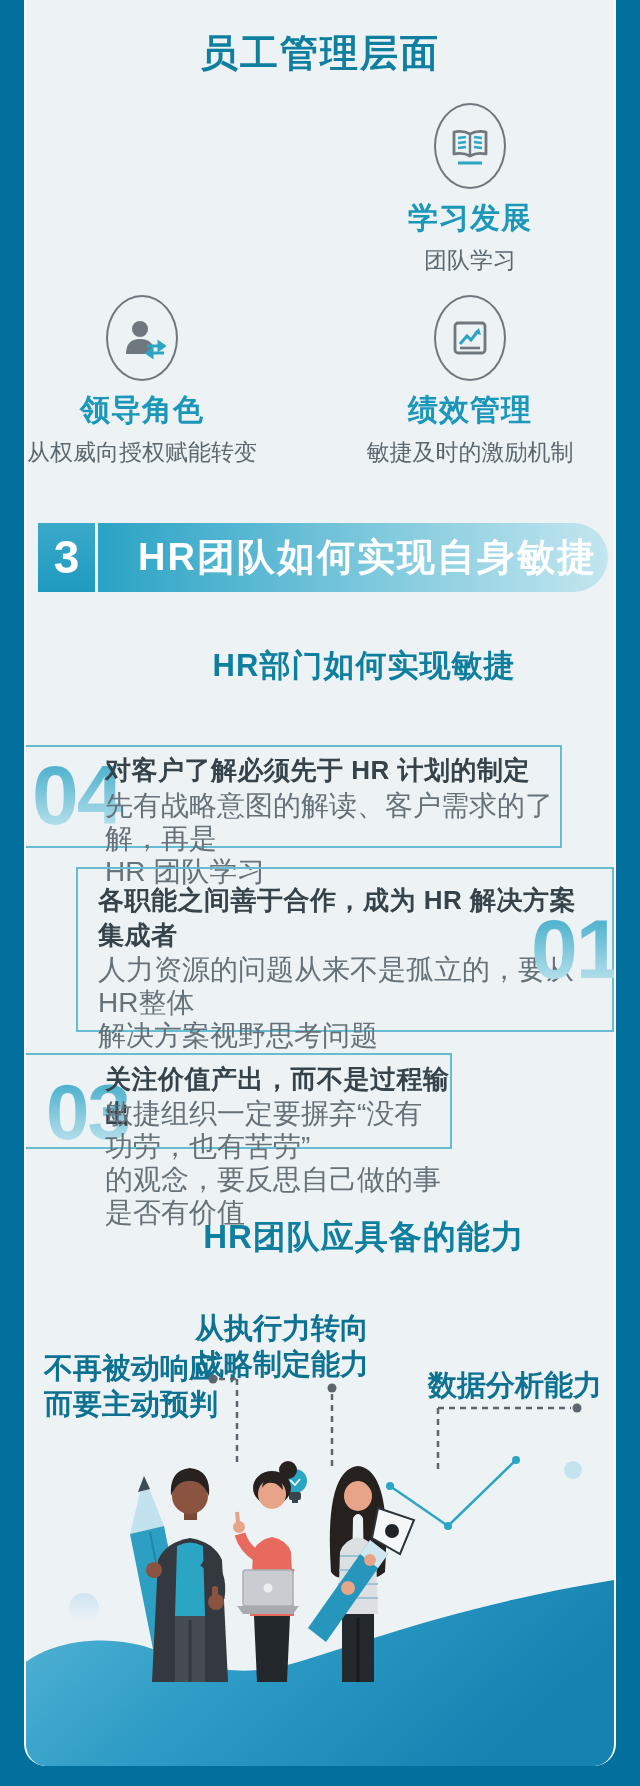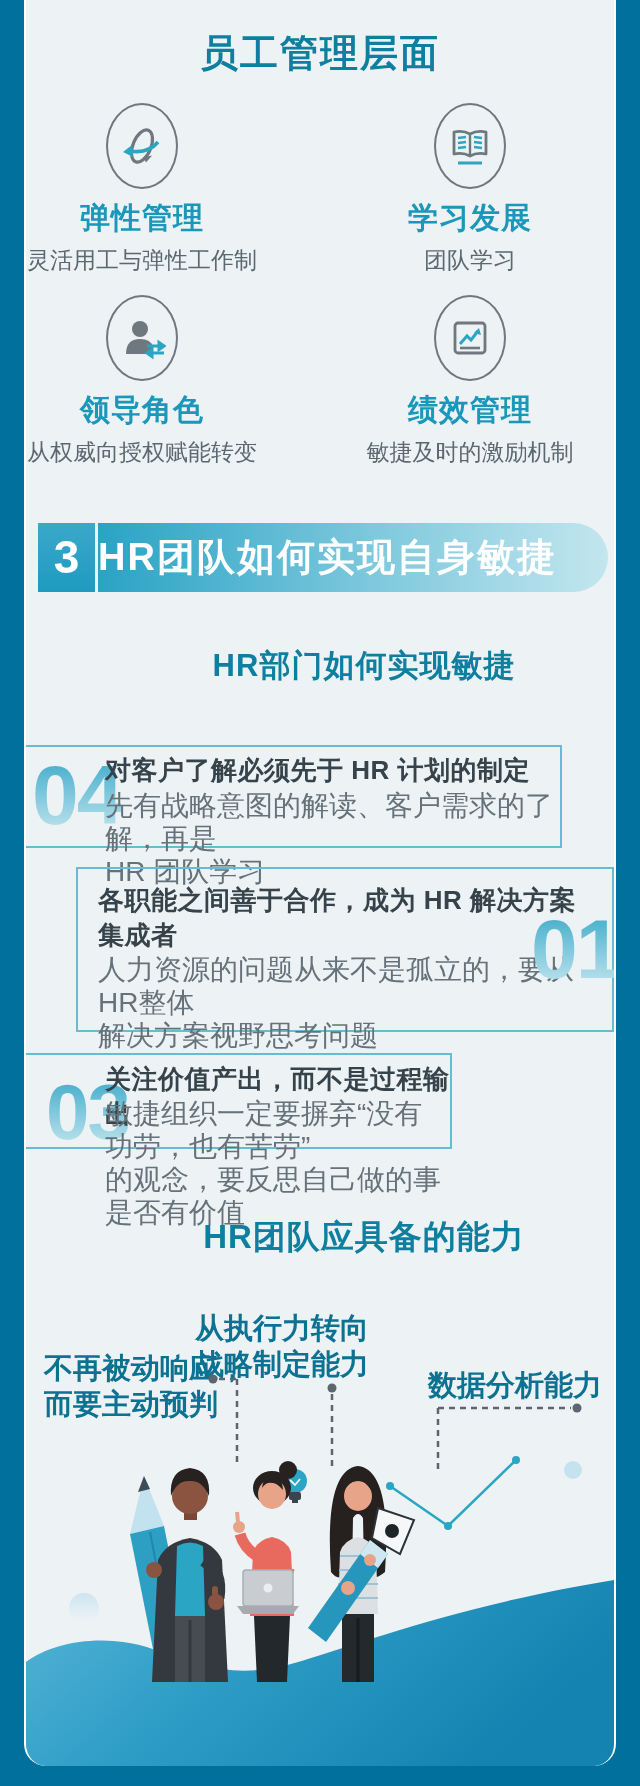--- a/index.html
+++ b/index.html
@@ -18,21 +18,21 @@
              border-radius:50%; display:flex; align-items:center; justify-content:center; }
   .flabel { margin-top:9px; font-size:30px; font-weight:800; color:#1b97ba; letter-spacing:1px; }
   .fsub   { margin-top:6px; font-size:23px; color:#5b6870; }
 
   .banner-num { left:12px; top:523px; width:57px; height:69px;
                 background:linear-gradient(180deg,#3aa9ca,#1f9ac0);
                 color:#fff; font-size:46px; font-weight:800; text-align:center; line-height:69px; }
   .banner-bar { left:72px; top:523px; width:510px; height:69px;
                 background:linear-gradient(90deg,#2aa3c5 0%,#7fc9dd 55%,#c3e6ef 100%);
                 border-radius:0 35px 35px 0; color:#fff; font-size:38px; font-weight:800;
-                line-height:69px; letter-spacing:2px; }
+                line-height:69px; padding-left:40px; letter-spacing:2px; }
 
   .heading { left:0; width:100%; text-align:center; font-weight:800; color:#0f7fa0; letter-spacing:1px;margin-left:44px; }
   .h-how { top:645px; font-size:31px; }
   .h-ability { top:1215px; font-size:33px; }
 
   .box { position:absolute; border:2px solid #66bcd3; }
   .box.no-left { border-left:none; }
   .b-title { position:absolute; font-size:26px; font-weight:800; color:#36434b; letter-spacing:0.5px; line-height:35px; }
   .b-body  { position:absolute; font-size:28px; color:#66727a; line-height:33px; }
   .numbox  { position:absolute; font-weight:800; line-height:1;
@@ -48,36 +48,20 @@
   svg { display:block; }
 </style>
 </head>
 <body>
 
 <div class="frame">
   <div class="panel">
 
     <div class="abs page-title">员工管理层面</div>
 
-    <div class="feature" style="left:0; top:103px;">
-      <div class="fcircle">
-        <span>
-          <svg width="48" height="48" viewBox="0 0 48 48">
-            <g transform="rotate(22 24 24)">
-              <ellipse cx="24" cy="24" rx="9" ry="17" fill="none" stroke="#6e787e" stroke-width="3.2"></ellipse>
-              <polygon points="30,33 38,30 33,38" fill="#6e787e" transform="rotate(-12 33 34)"></polygon>
-            </g>
-            <path d="M40,20 Q30,32 12,29" fill="none" stroke="#2aa6c4" stroke-width="3.6"></path>
-            <polygon points="14,23 5,30 15,35" fill="#2aa6c4"></polygon>
-          </svg>
-        </span>
-      </div>
-      <div class="flabel">弹性管理</div>
-      <div class="fsub">灵活用工与弹性工作制</div>
-    </div>
 
     <div class="feature" style="left:328px; top:103px;">
       <div class="fcircle">
         <span>
           <svg width="48" height="48" viewBox="0 0 48 48">
             <path d="M24 12 Q17 8 8 10 L8 32 Q17 30 24 34 Q31 30 40 32 L40 10 Q31 8 24 12 Z" fill="none" stroke="#6e787e" stroke-width="2.8" stroke-linejoin="round"></path>
             <line x1="24" y1="12" x2="24" y2="34" stroke="#6e787e" stroke-width="2.4"></line>
             <g stroke="#2aa6c4" stroke-width="2.4">
               <line x1="12" y1="16" x2="20" y2="15"></line>
                 <line x1="12" y1="21" x2="20" y2="20"></line>

